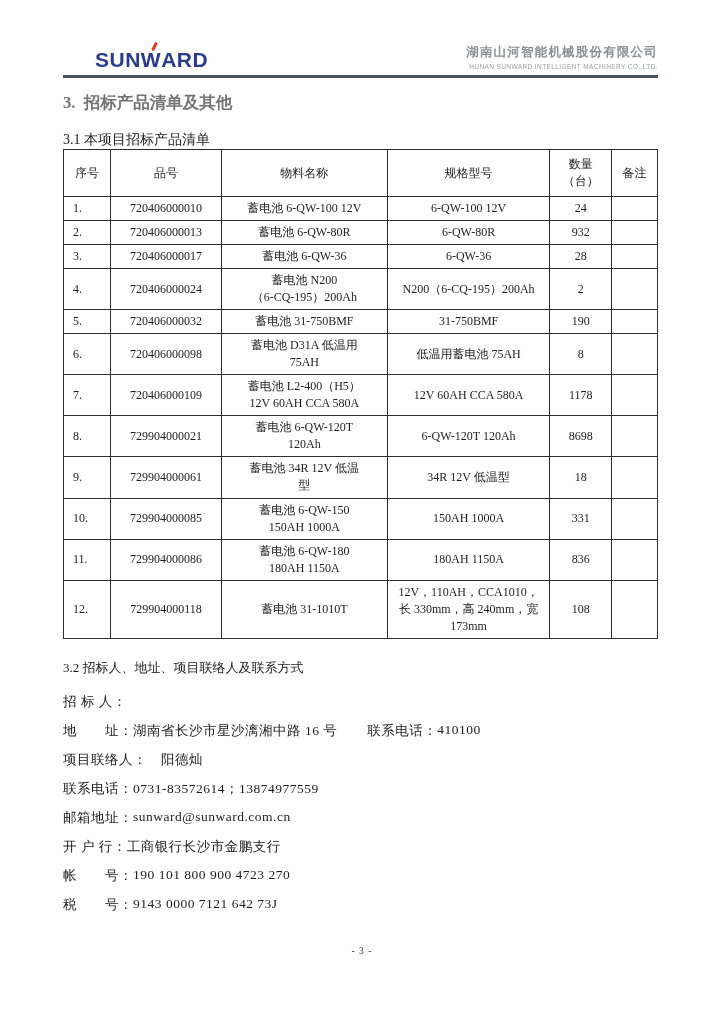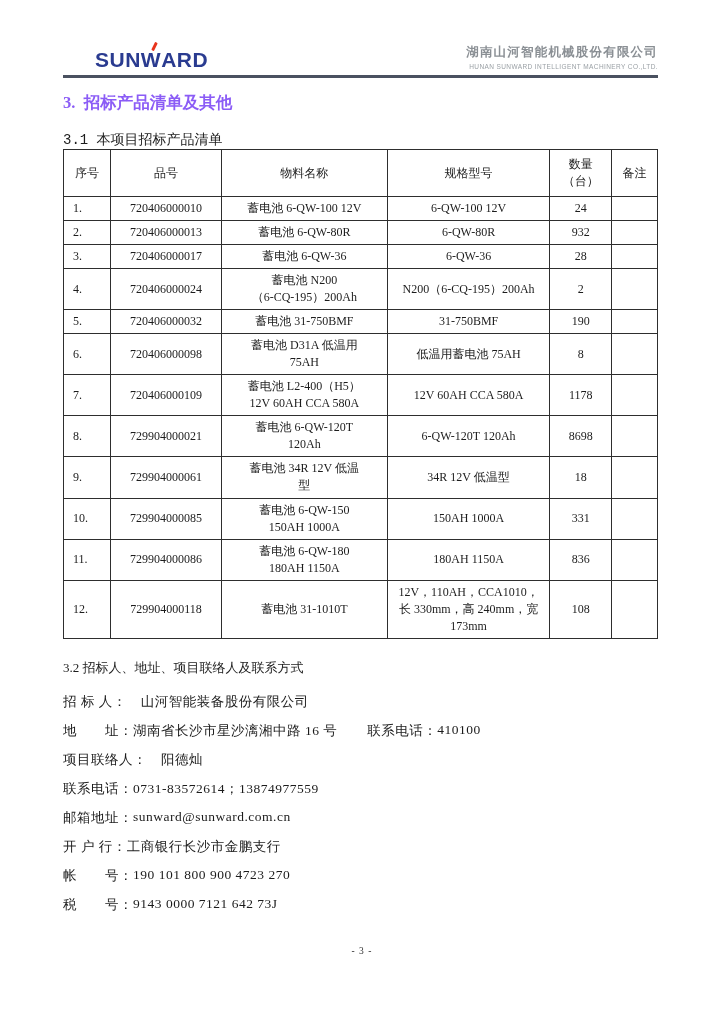--- a/index.html
+++ b/index.html
@@ -21,22 +21,22 @@
     position: absolute; top: -7px; left: 58%; width: 3px; height: 9px;
     background: #e8341c; transform: rotate(26deg); border-radius: 1px; display: block;
   }
   .company { text-align: right; }
   .cn { font-size: 12.5px; font-weight: bold; color: #8a8f94; letter-spacing: 1.2px;
         font-family: "Liberation Sans", "DejaVu Sans", sans-serif; }
   .en { font-size: 6.5px; color: #9aa0a5; letter-spacing: 0.4px; margin-top: 2px;
         font-family: "Liberation Sans", "DejaVu Sans", sans-serif; }
   .rule { height: 3px; background: #4a5160; margin-top: 5px; }
   
-  .h3t { font-size: 16.5px; font-weight: bold; margin: 14px 0 0 0; white-space: pre-wrap; color: #8b5cf6; }
-  .h31 { font-size: 14px;  font-weight: normal; margin: 17px 0 0 0; white-space: pre-wrap; font-family: Liberation Mono, monospace; }
+  .h3t { font-size: 16.5px; font-weight: bold; margin: 14px 0 0 0; white-space: pre-wrap; color: #737373; }
+  .h31 { font-size: 14px;  font-weight: normal; margin: 17px 0 0 0; white-space: pre-wrap; }
   .h32 { font-size: 13px;  font-weight: normal; margin: 20px 0 16px 0; white-space: pre-wrap; }
   
   .ptable { width: 100%; border-collapse: collapse; table-layout: fixed; }
   .ptable th, .ptable td {
     border: 1.6px solid #2e2e2e; text-align: center; vertical-align: middle;
     font-size: 12px; line-height: 1.42; padding: 3px 3px; font-weight: normal;
     white-space: pre-line; word-break: break-word;
   }
   .ptable th { padding: 6px 2px; }
   .ptable td.idx { text-align: left; padding-left: 9px; }
@@ -192,21 +192,21 @@
 173mm</td>
           <td>108</td>
           <td></td>
         </tr>
       </tbody>
   </table>
 
   <div class="h32">3.2 招标人、地址、项目联络人及联系方式</div>
 
   <div class="contacts" id="contacts">
-      <div class="cline"><span class="clabel">招 标 人：</span><span class="cvalue">　山河智能装备股份有限公司</span></div>
+      <div class="cline"><span class="clabel">招 标 人：</span></div>
       <div class="cline"><span class="clabel">地　　址：</span><span class="cvalue">湖南省长沙市星沙漓湘中路 16 号</span><span class="clabel second">联系电话：</span><span class="cvalue">410100</span></div>
       <div class="cline"><span class="clabel">项目联络人：</span><span class="cvalue">　阳德灿</span></div>
       <div class="cline"><span class="clabel">联系电话：</span><span class="cvalue">0731-83572614；13874977559</span></div>
       <div class="cline"><span class="clabel">邮箱地址：</span><span class="cvalue">sunward@sunward.com.cn</span></div>
       <div class="cline"><span class="clabel">开 户 行：</span><span class="cvalue">工商银行长沙市金鹏支行</span></div>
       <div class="cline"><span class="clabel">帐　　号：</span><span class="cvalue">190 101 800 900 4723 270</span></div>
       <div class="cline"><span class="clabel">税　　号：</span><span class="cvalue">9143 0000 7121 642 73J</span></div>
     </div>
 
   <div class="footer">- 3 -</div>

